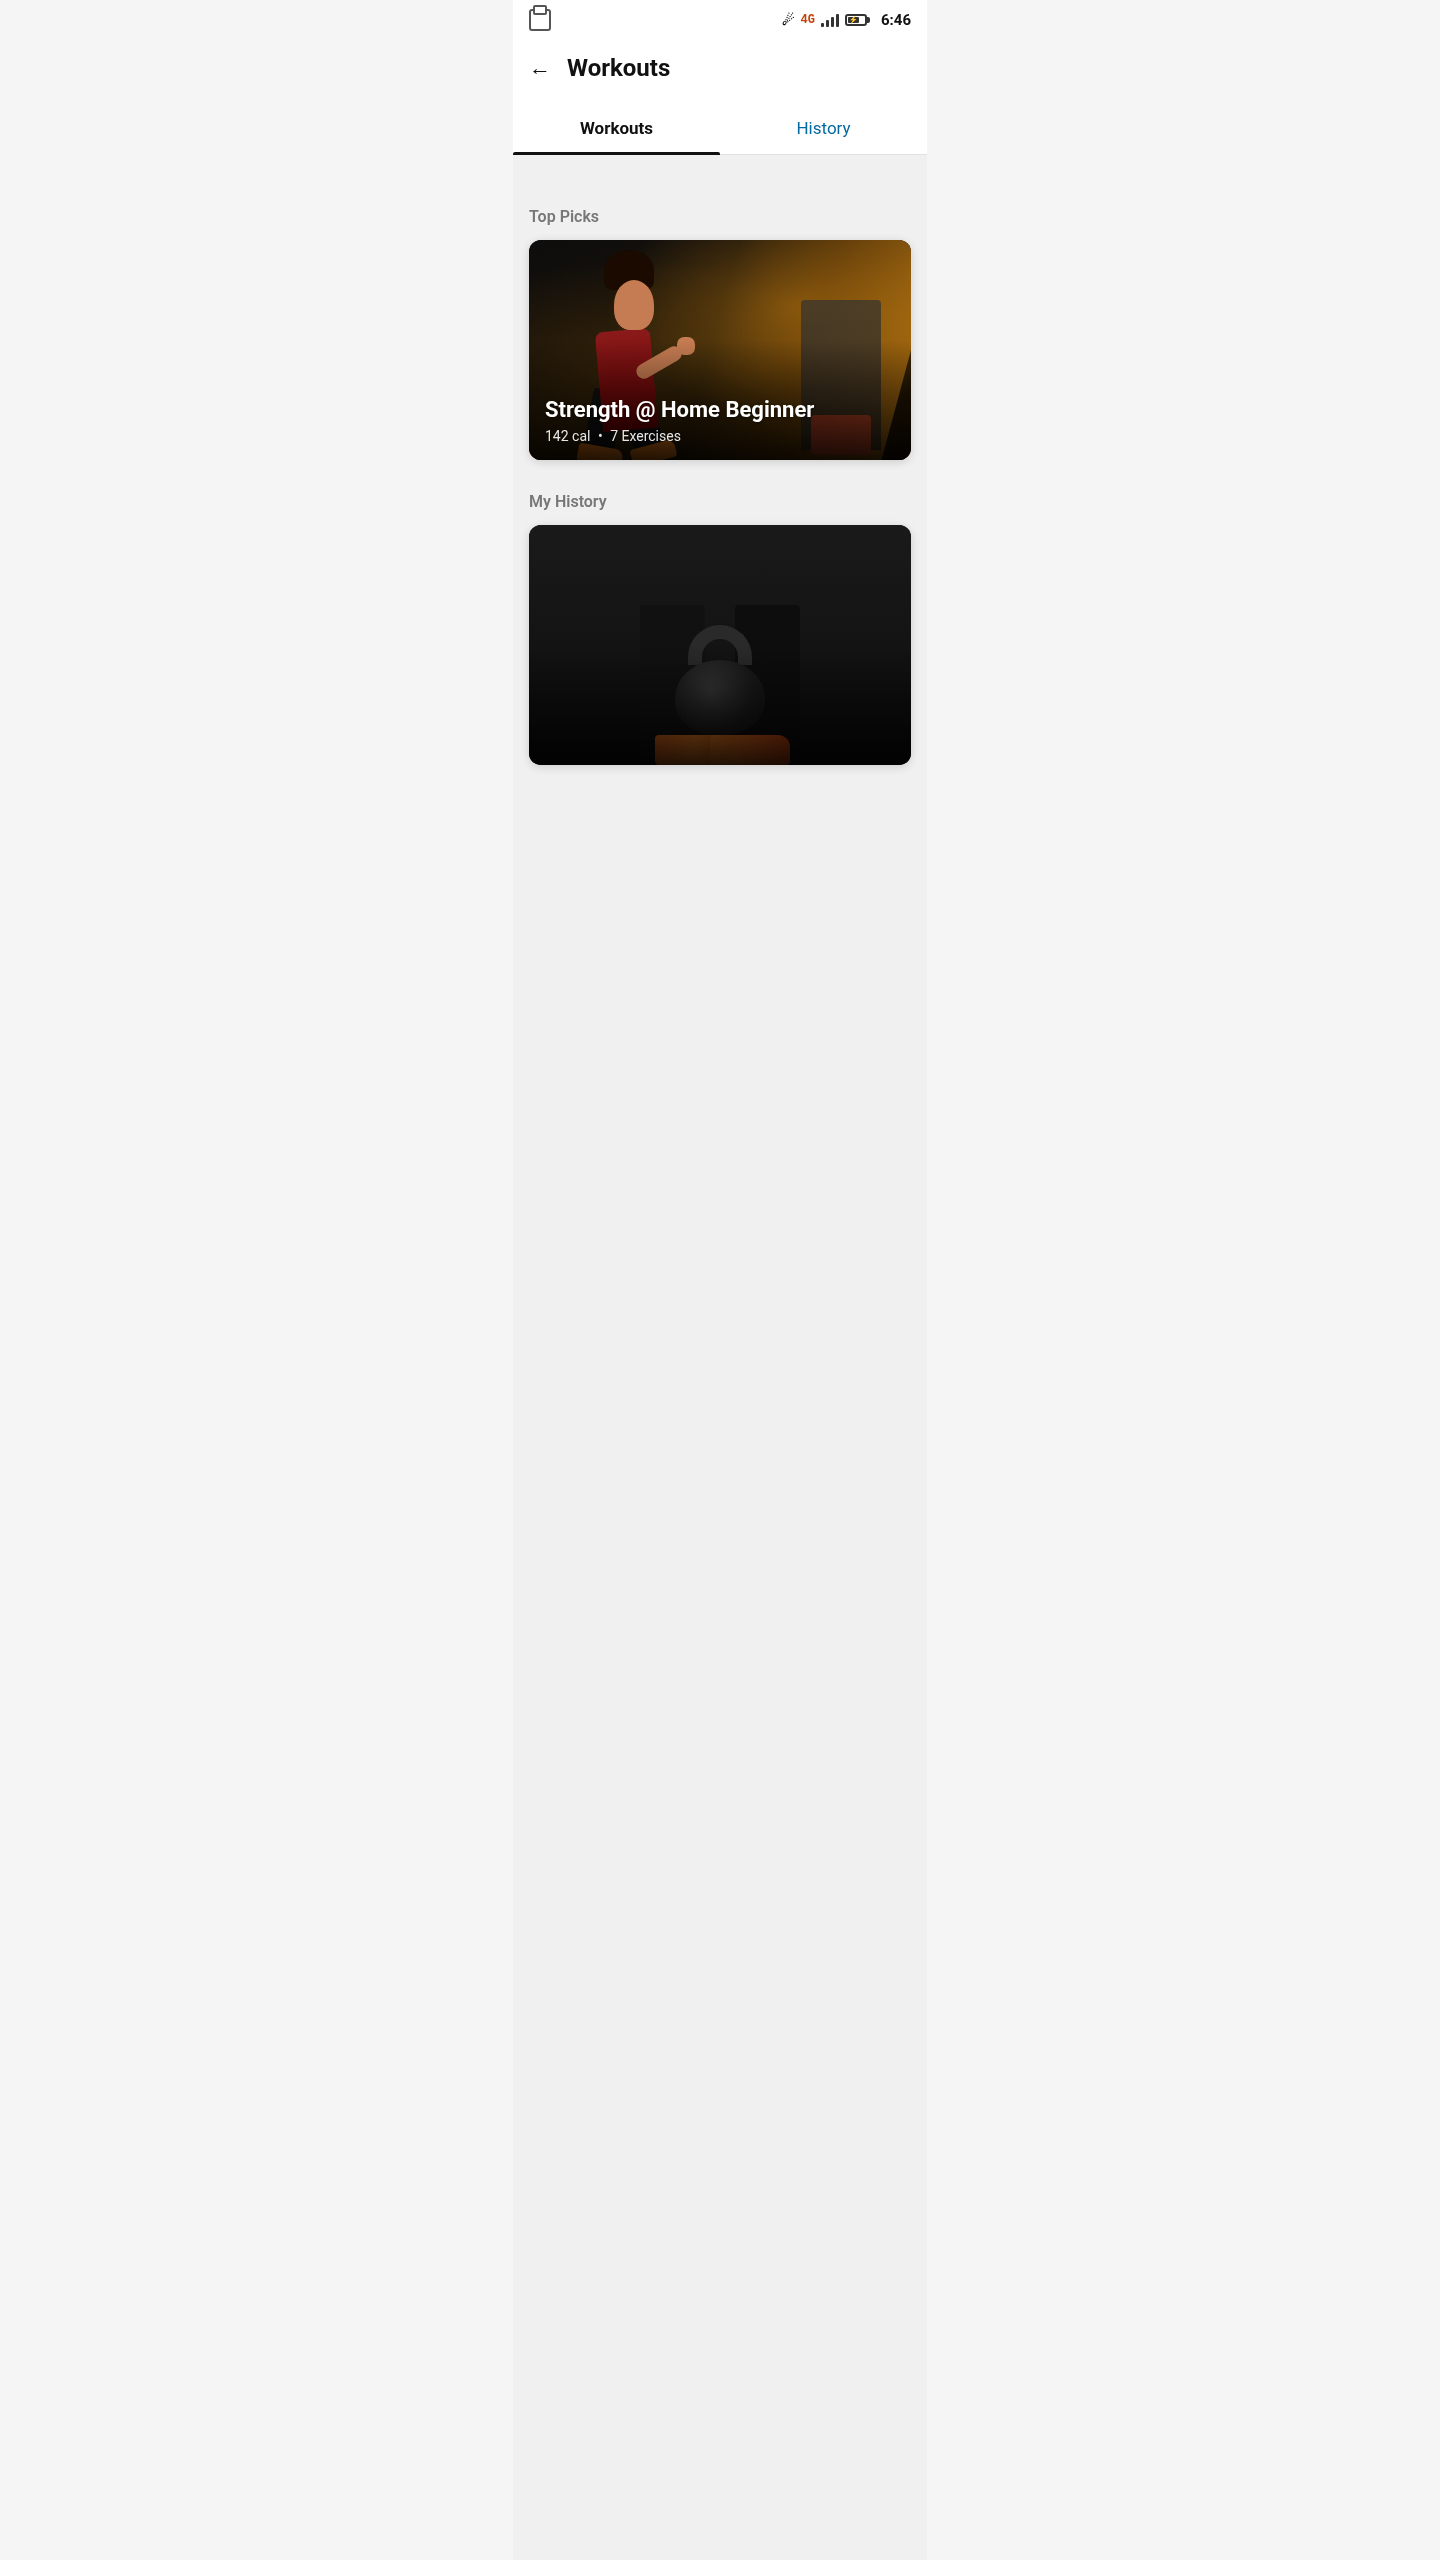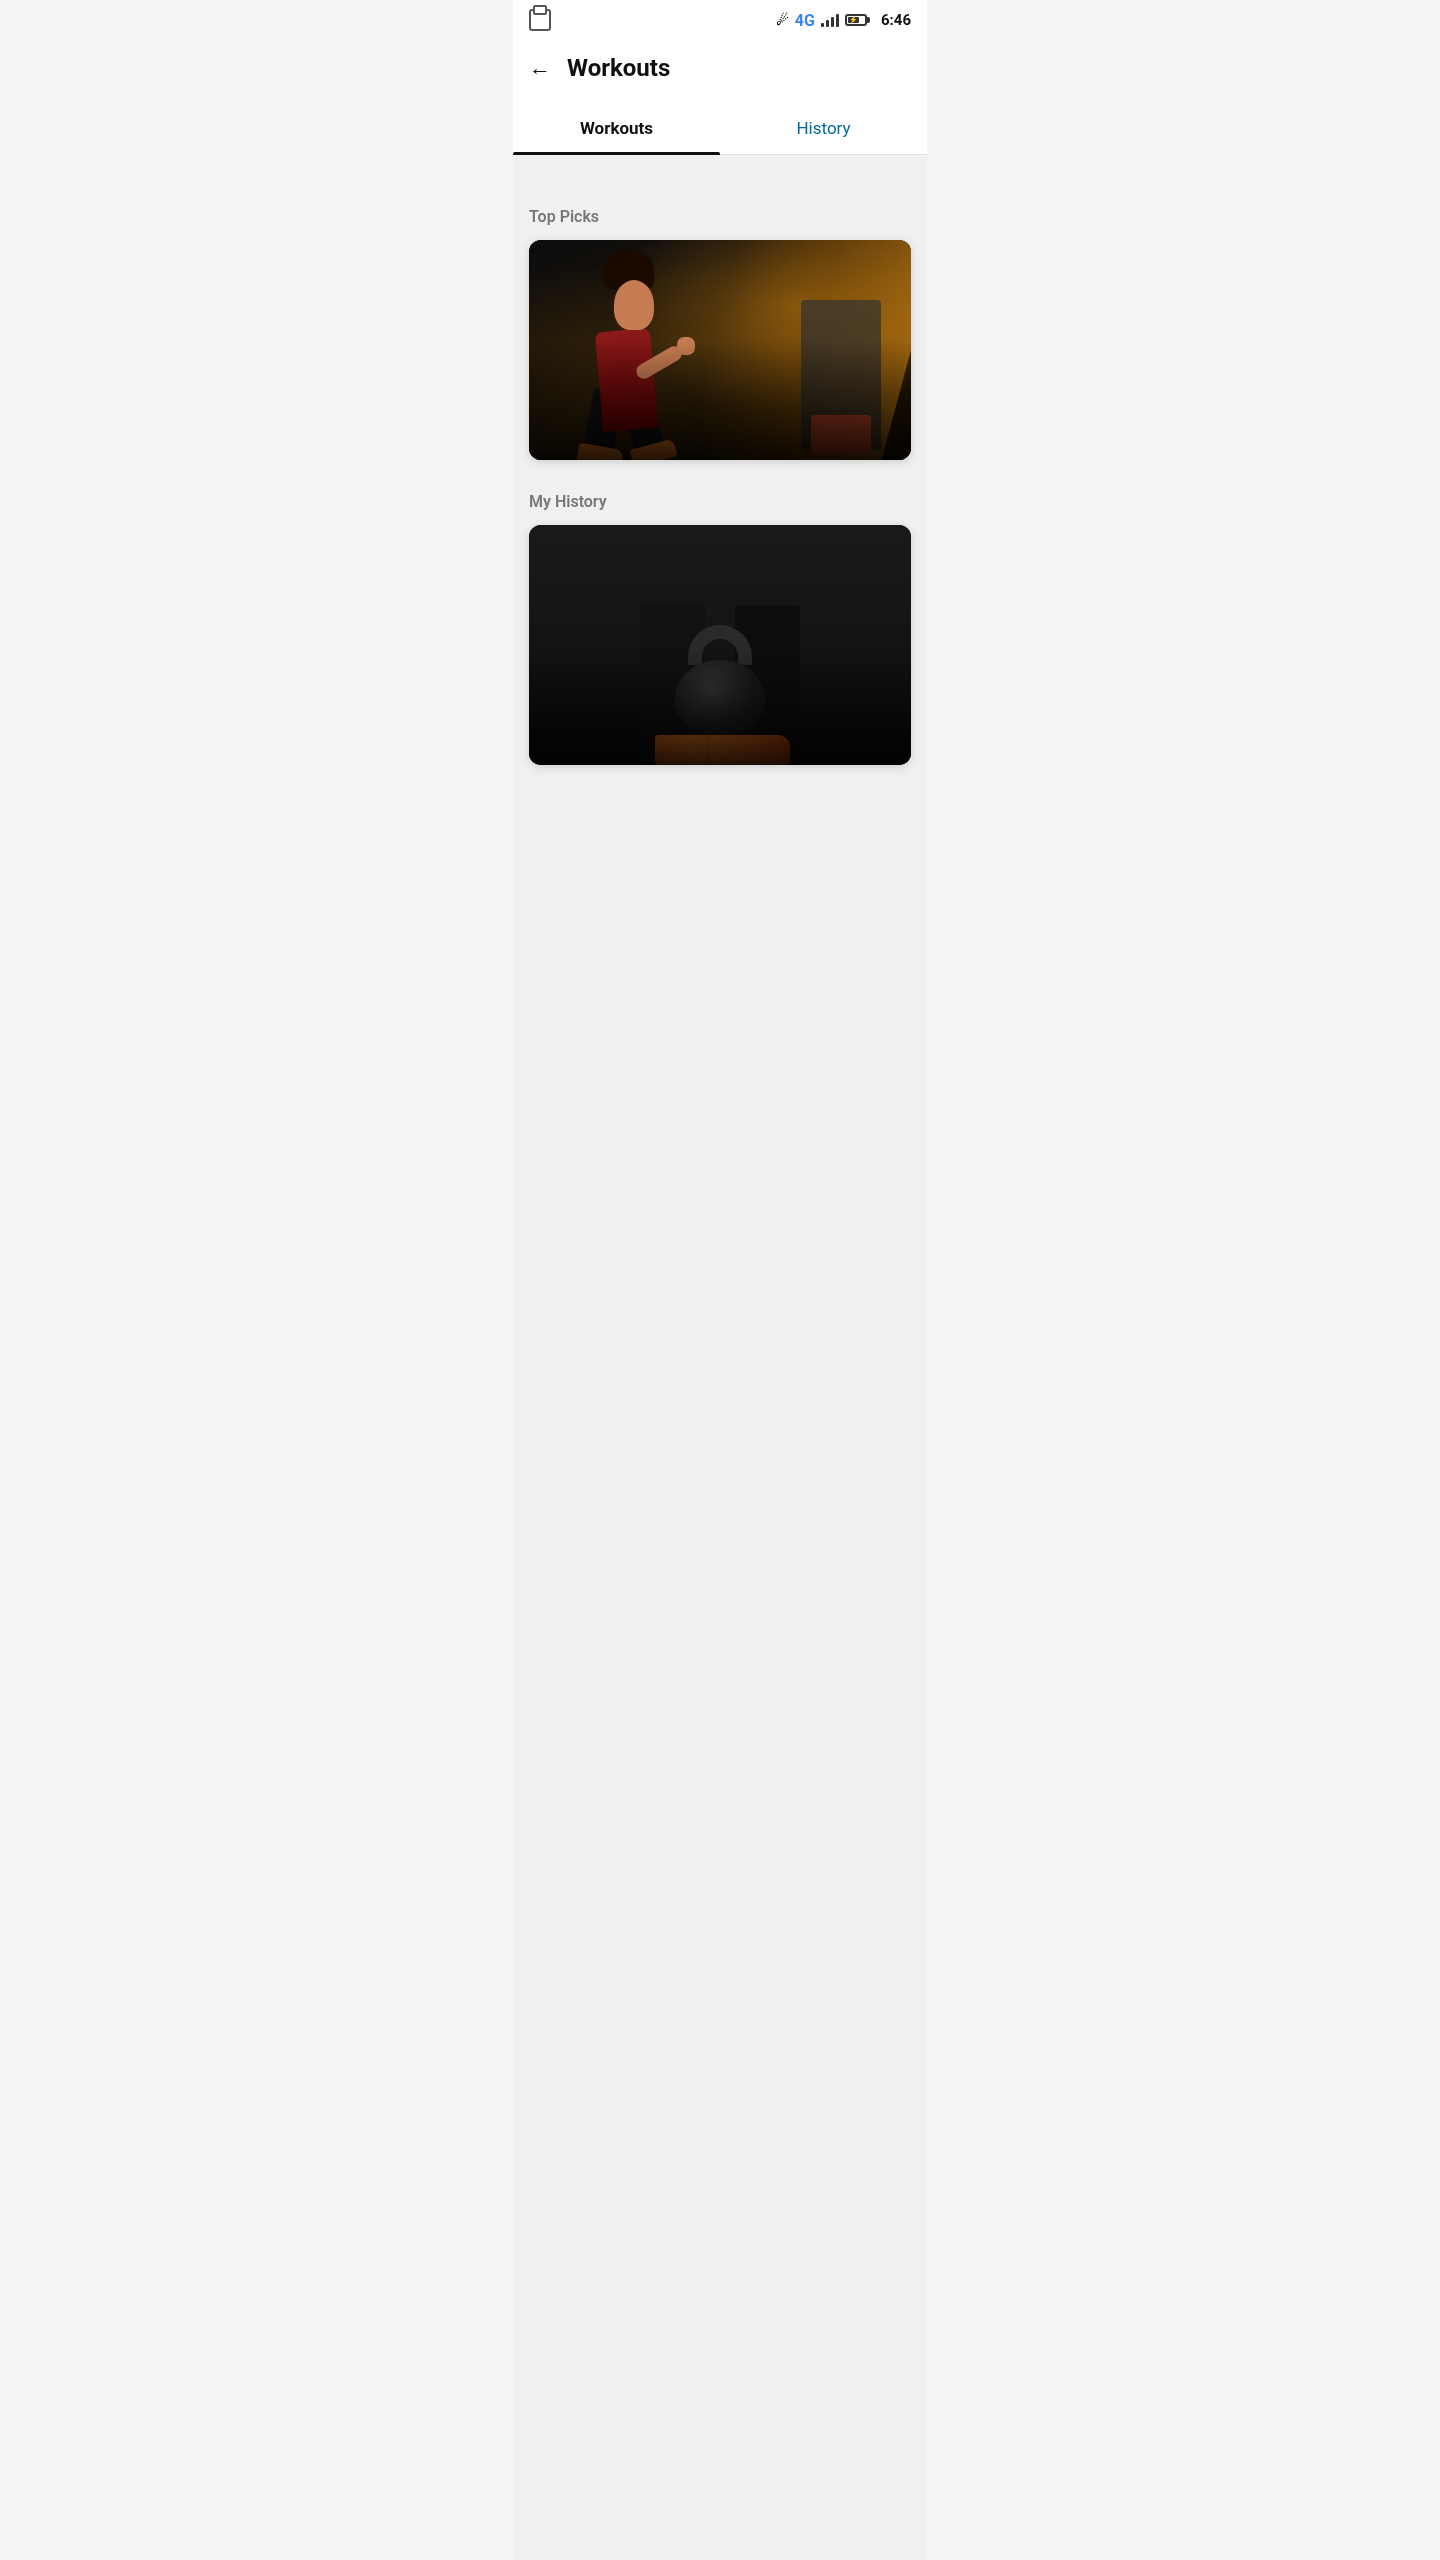--- a/index.html
+++ b/index.html
@@ -79,23 +79,24 @@
       width: 3px;
       border-radius: 1px;
     }
 
     .signal-bars span:nth-child(1) { height: 4px; }
     .signal-bars span:nth-child(2) { height: 7px; }
     .signal-bars span:nth-child(3) { height: 10px; }
     .signal-bars span:nth-child(4) { height: 13px; }
 
     .fourG {
-      font-size: 16px;
+      font-size: 12px;
       font-weight: 700;
-      color: #3b82f6;
+      color: #c2410c;
+      font-family: Liberation Mono, monospace;
     }
 
     .battery-icon {
       width: 22px;
       height: 12px;
       border: 2px solid #333;
       border-radius: 3px;
       position: relative;
       display: flex;
       align-items: center;
@@ -580,20 +581,28 @@
           <div class="person-hair"></div>
           <div class="person-head"></div>
           <div class="person-arm"></div>
           <div class="person-fist"></div>
         </div>
 
         <div class="treadmill-equip"></div>
       </div>
 
       <div class="card-overlay"></div>
+      <div class="card-text">
+        <div class="card-name">Strength @ Home Beginner</div>
+        <div class="card-meta">
+          <span>142 cal</span>
+          <span class="dot-separator">•</span>
+          <span>7 Exercises</span>
+        </div>
+      </div>
     </div>
   </div>
 
   <div>
     <p class="section-title">My History</p>
 
     <div class="workout-card">
       <div class="workout-card-image kettlebell">
 
         <div class="kettlebell-scene">

